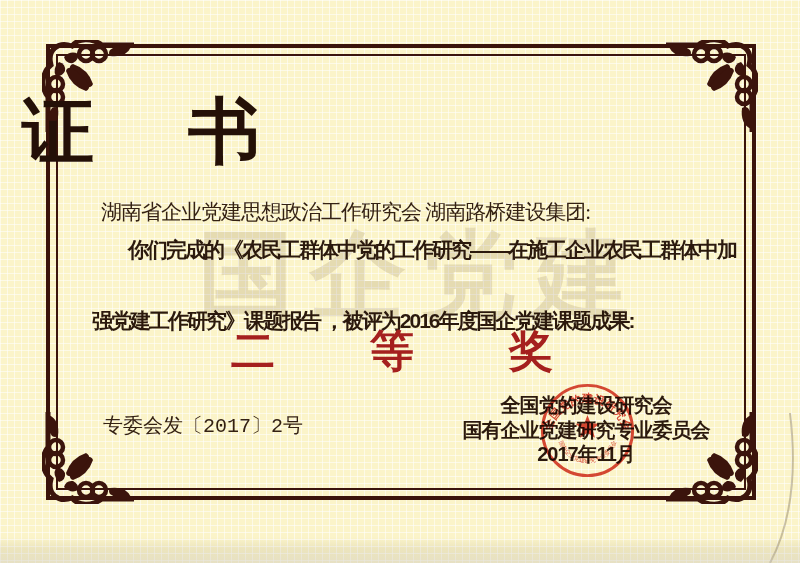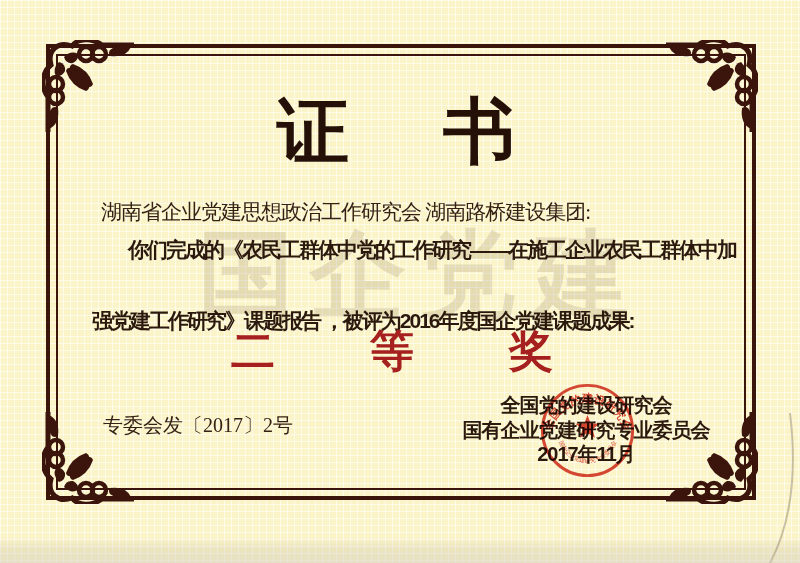--- a/index.html
+++ b/index.html
@@ -15,36 +15,36 @@
   
   .frame-thick{position:absolute;left:46px;top:44px;width:710px;height:456px;
     border:4.5px solid #3b140c;box-sizing:border-box;}
   .frame-thin{position:absolute;left:56px;top:54px;width:690px;height:436px;
     border:2px solid #3b140c;box-sizing:border-box;}
   .corner{position:absolute;width:92px;height:92px;color:#3b140c;}
   .corner.tl{left:42px;top:40px;}
   .corner.tr{right:42px;top:40px;transform:scale(-1,1);}
   .corner.bl{left:42px;bottom:59px;transform:scale(1,-1);}
   .corner.br{right:42px;bottom:59px;transform:scale(-1,-1);}
-  .cert-title{position:absolute;left:0;top:84px;width:800px;text-align:center;
+  .cert-title{position:absolute;left:0;top:84px;width:800px;text-align:left;
     font-family:"Liberation Serif","DejaVu Serif",serif;font-weight:900;
-    font-size:72px;color:#241007;letter-spacing:38px;padding-left:30px;
+    font-size:72px;color:#241007;letter-spacing:38px;padding-left:22px;
     box-sizing:border-box;}
   .recipient{position:absolute;left:101px;top:198px;font-size:21px;
     letter-spacing:-1px;color:#342113;font-family:"Liberation Serif","DejaVu Serif",serif;}
   .body-line{position:absolute;font-size:21px;font-weight:700;color:#2b190d;
     letter-spacing:-2px;}
   .body-line.l2{left:128px;top:236px;}
   .body-line.l3{left:92px;top:279px;margin-top:28px;}
   .award{position:absolute;left:0;top:322px;width:800px;text-align:center;
     font-family:"Liberation Serif","DejaVu Serif",serif;font-weight:700;
     font-size:44px;color:#a5201e;letter-spacing:42px;padding-left:26px;
     box-sizing:border-box;}
   .doc-number{position:absolute;left:103px;top:412px;font-size:20px;
-    color:#342113;letter-spacing:0;font-family:Liberation Serif, serif;}
+    color:#342113;letter-spacing:0;font-family:Liberation Mono, monospace;}
   .issuer{position:absolute;left:416px;top:393px;width:340px;text-align:center;
     font-size:20px;font-weight:700;color:#2b190d;line-height:24.5px;letter-spacing:-1px;}
   
   .watermark{position:absolute;left:168px;top:212px;font-size:96px;font-weight:700;
     letter-spacing:16px;color:rgba(125,95,60,0.17);
     font-family:"Liberation Serif","DejaVu Serif",serif;pointer-events:none;padding-left:30px;}
   
   .seal{position:absolute;left:539px;top:382px;width:97px;height:97px;
     mix-blend-mode:multiply;opacity:.92;}
   

